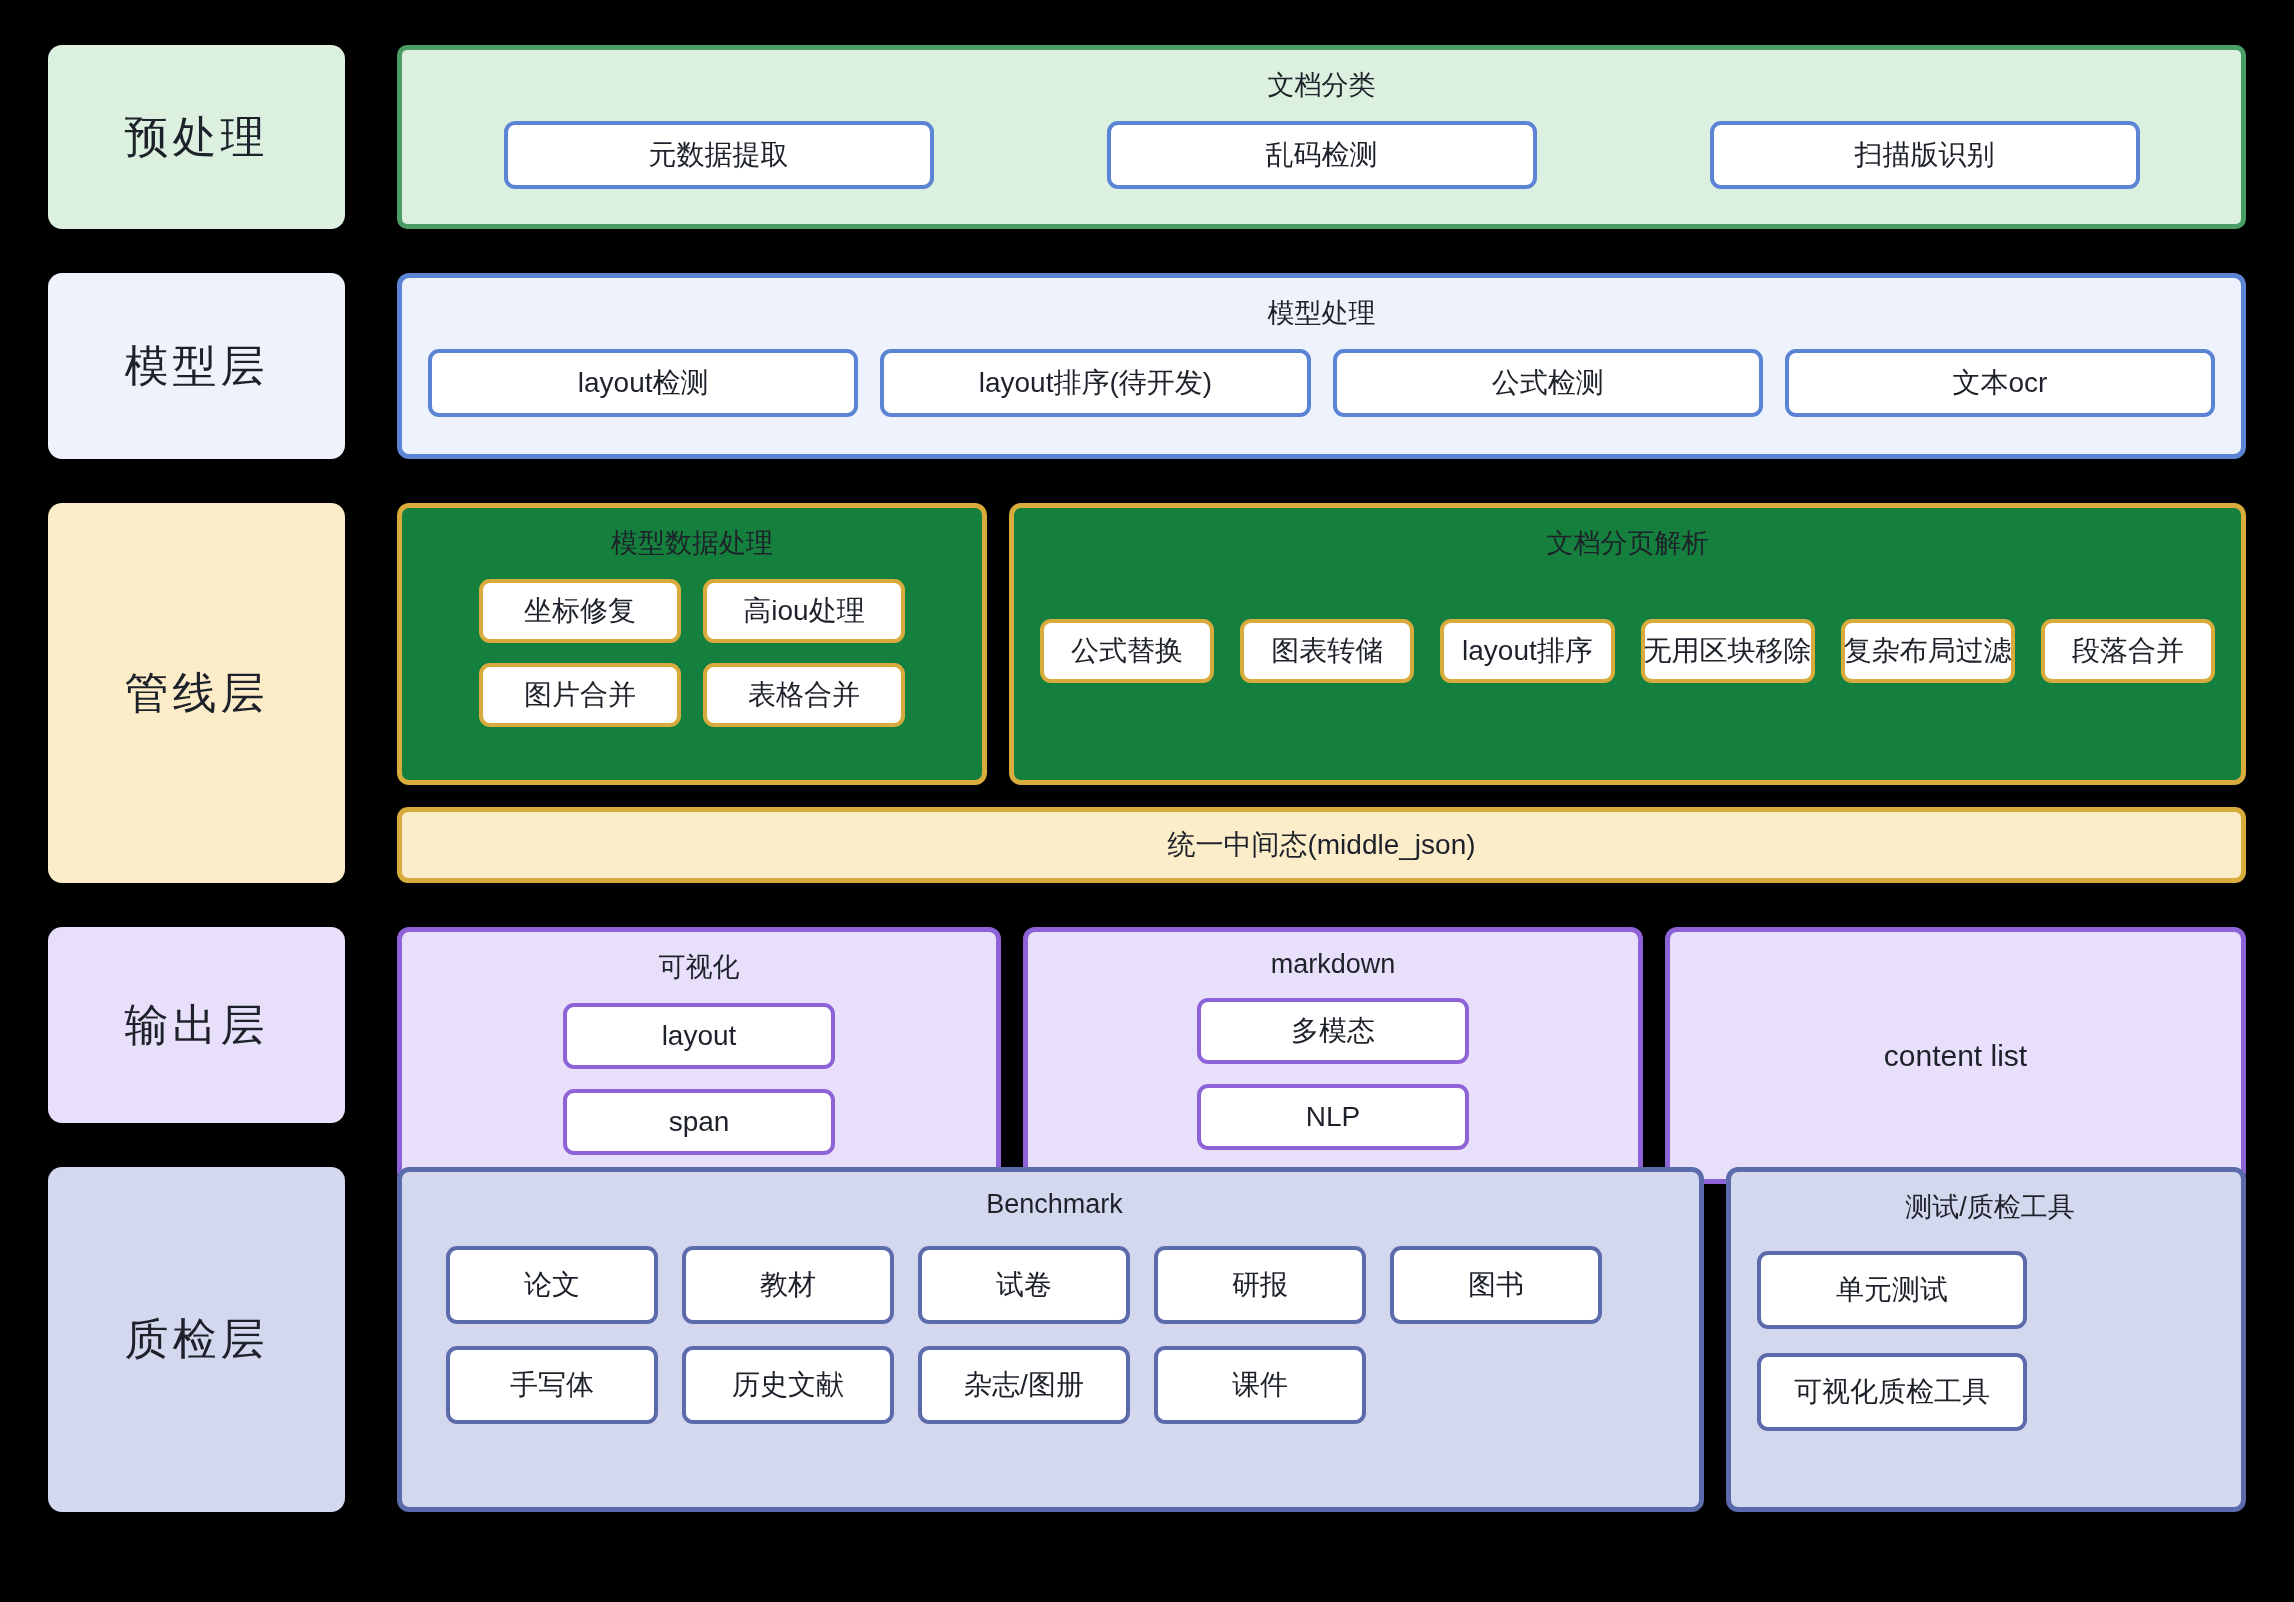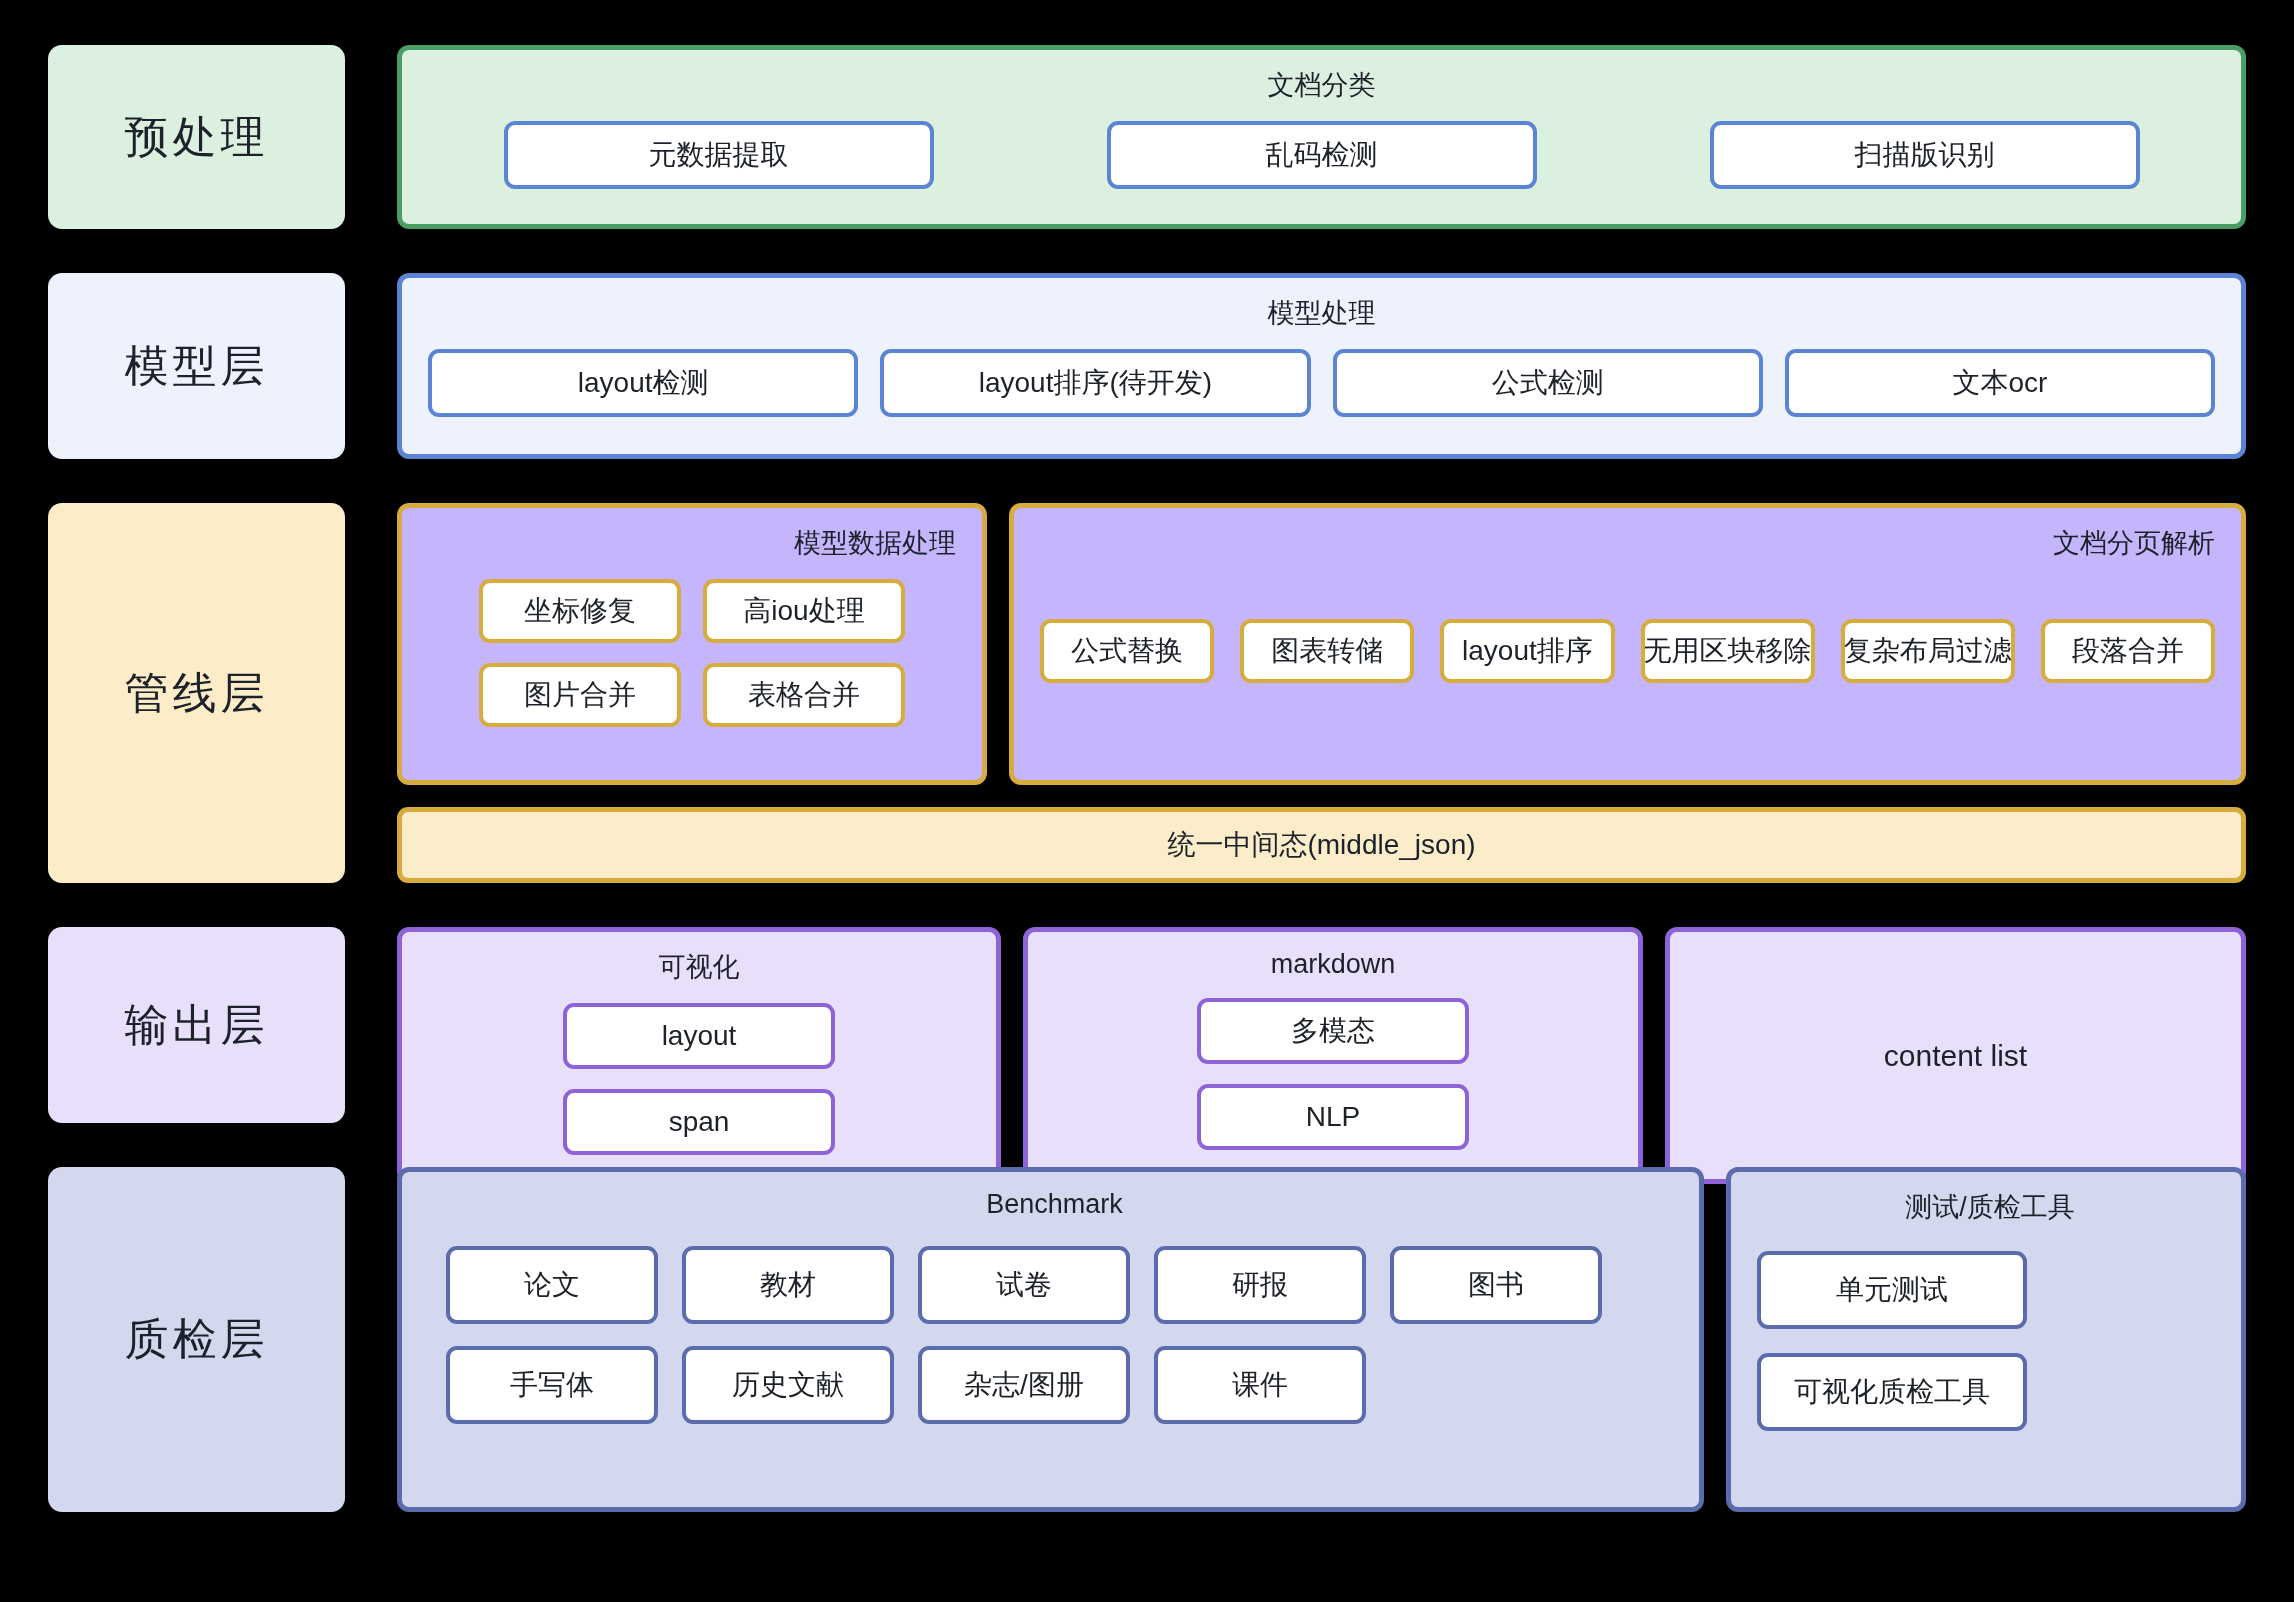--- a/index.html
+++ b/index.html
@@ -77,21 +77,21 @@
   }
   .panel-title {
     font-size: 27px;
     color: #1d2129;
     margin-bottom: 18px;
     text-align: center;
     white-space: nowrap;
   }
   .panel.green  { background: #dcf0e0; border-color: #4a9e65; }
   .panel.blue   { background: #eef2fd; border-color: #5b84d4; }
-  .panel.yellow { background: #c4b5fd; border-color: #d8ac3c; align-items: flex-end; }
+  .panel.yellow { background: #15803d; border-color: #d8ac3c; }
   .panel.purple { background: #e8dffa; border-color: #8e63d8; }
   .panel.slate  { background: #d3d8ef; border-color: #5b6bab; }
 
   .chips {
     display: flex;
     flex-direction: row;
     flex-wrap: wrap;
     gap: 20px 22px;
     width: 100%;
     justify-content: center;
@@ -115,21 +115,21 @@
     height: 64px;
     white-space: nowrap;
   }
   .chip.blue   { border-color: #5b84d4; }
   .chip.yellow { border-color: #d8ac3c; }
   .chip.purple { border-color: #8e63d8; }
   .chip.slate  { border-color: #5b6bab; }
 
   
   .row-pre { height: 184px; }
-  .row-pre .panel { padding-top: 17px; }
+  .row-pre .panel { padding-top: 17px; border-radius: 10px; }
   .row-pre .chip { width: 430px; height: 68px; }
 
   
   .row-model { height: 186px; }
   .row-model .chip { flex: 1 1 0; min-width: 0; height: 68px; }
   .row-model .chips { flex-wrap: nowrap; gap: 22px; }
 
   
   .row-pipe { height: 380px; }
   .row-pipe .panel-row { flex: 1 1 auto; }

